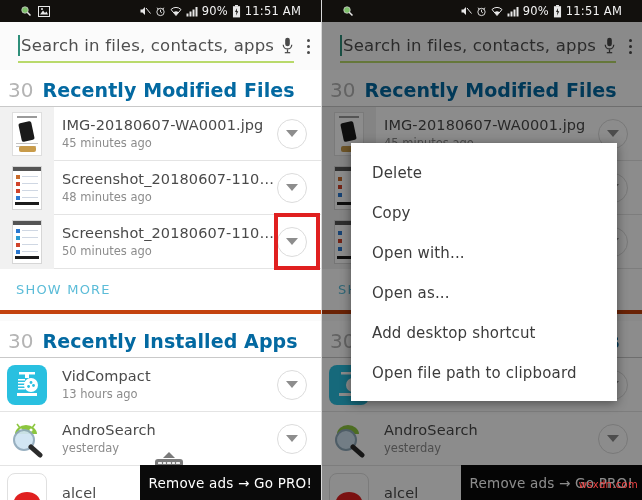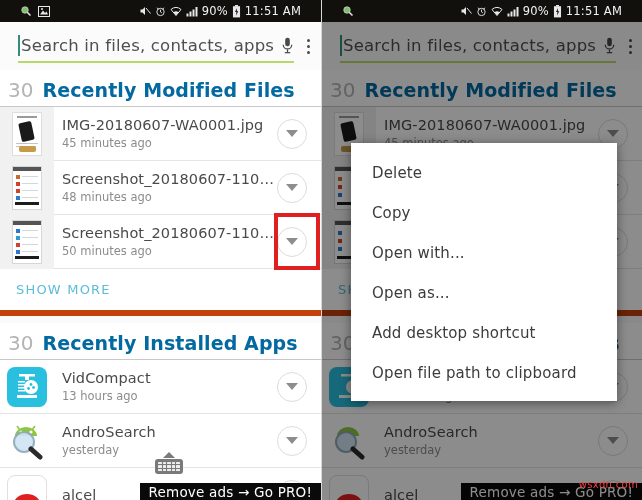--- a/index.html
+++ b/index.html
@@ -160,21 +160,21 @@
     position: absolute;
     border: 4px solid #e02020;
     pointer-events: none;
   }
 
   .show-more {
     padding: 13px 0 13px 16px;
     font-size: 13px;
     color: #5bbcd8;
     letter-spacing: 1.2px;
-    border-bottom: 6px solid #c2410c;
+    border-bottom: 4px solid #c2410c;
     background:#fff;
   }
   .spacer-gap { height: 7px; background: #fafafa; }
 
   
   .kbd-icon {
     position: absolute;
     left: 154px; bottom: 26px;
     width: 30px; height: 22px;
     display: flex; flex-direction: column; align-items: center;
@@ -190,21 +190,21 @@
     width: 28px; height: 17px;
     background: #7a7a7a;
     border-radius: 3px;
     display:grid; grid-template-columns: repeat(5,1fr); grid-template-rows: repeat(3,1fr);
     gap:1px; padding:3px;
   }
   .kbd-body i { background:#eee; display:block; border-radius:.5px; }
   .ad-banner {
     position: absolute;
     right: 0; bottom: 0;
-    height: 17px;
+    height: 35px;
     background: #0a0a0a;
     color: #ffffff;
     display: flex; align-items: center;
     padding: 0 9px;
     font-size: 13.5px;
     white-space: nowrap;
     letter-spacing: .2px;
   }
 
   

